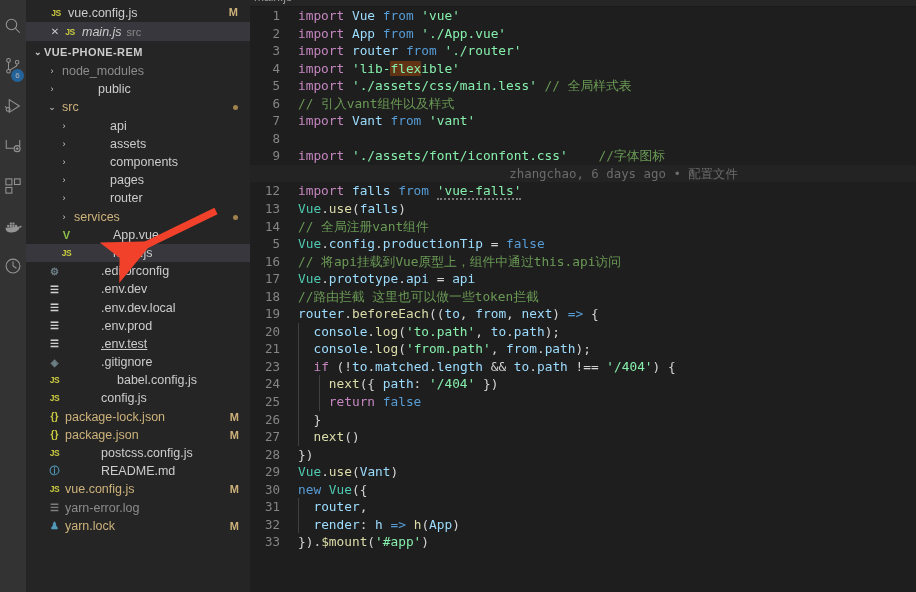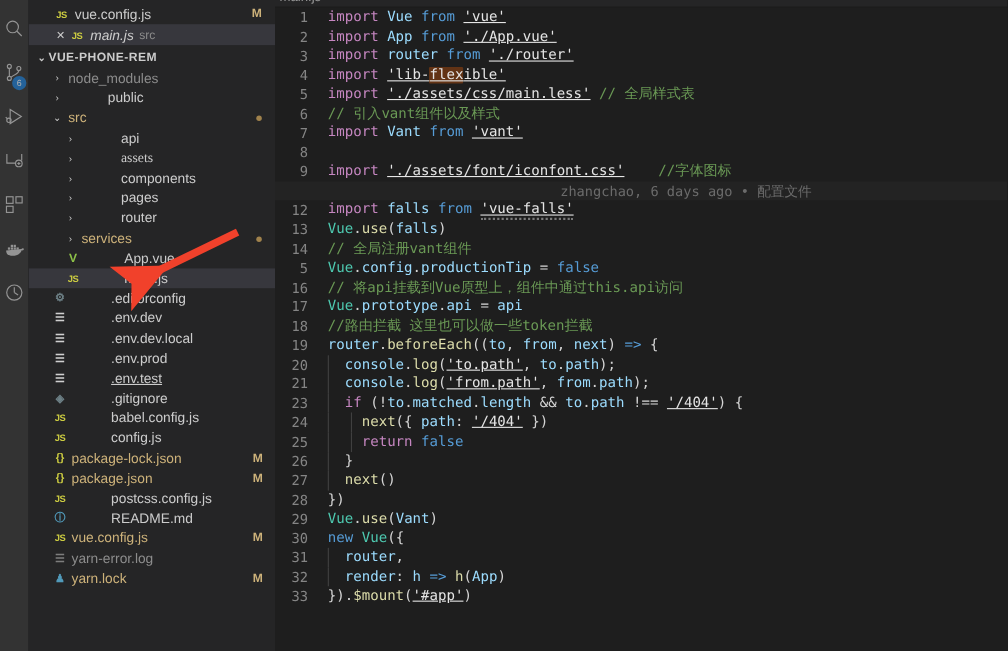--- a/index.html
+++ b/index.html
@@ -158,21 +158,21 @@
   .ctext { position: relative; }
   .guide {
     position: absolute; top: 0; bottom: 0; width: 1px;
     background: #404040;
   }
   
   .k   { color: #c586c0; }   
   .kb  { color: #569cd6; }   
   .id  { color: #9cdcfe; }   
   .fn  { color: #dcdcaa; }   
-  .str { color: #e5e5e5; text-decoration: underline; }   
+  .str { color: #86efac; }   
   .cmt { color: #6a9955; }   
   .cls { color: #4ec9b0; }   
   .op  { color: #d4d4d4; }   
   .arrow-op { color: #569cd6; }
   .hl-find { background: #623315; border-radius: 1px; }
   .squiggle {
     border-bottom: 2px dotted #7a7a7a;
   }
   .blame {
     color: #6b6b6b; font-size: 12.4px;
@@ -293,21 +293,21 @@
           <span class="twisty">⌄</span>
           <span class="label c-mod" style="margin-left: 4px;">src</span>
           <span class="dot-mark"></span>
         </div>
         <div class="row indent-3">
           <span class="twisty">›</span>
           <span class="label c-folder" style="margin-left: 4px;">api</span>
         </div>
         <div class="row indent-3">
           <span class="twisty">›</span>
-          <span class="label c-folder" style="margin-left: 4px; font-family: Liberation Serif, serif;">assets</span>
+          <span class="label c-folder" style="margin-left: 4px;">assets</span>
         </div>
         <div class="row indent-3">
           <span class="twisty">›</span>
           <span class="label c-folder" style="margin-left: 4px;">components</span>
         </div>
         <div class="row indent-3">
           <span class="twisty">›</span>
           <span class="label c-folder" style="margin-left: 4px;">pages</span>
         </div>
         <div class="row indent-3">
@@ -346,21 +346,21 @@
         <div class="row indent-2">
           <span class="fico g-env">☰</span>
           <span class="label c-folder" style="margin-left: 2px; text-decoration: underline;">.env.test</span>
         </div>
         <div class="row indent-2">
           <span class="fico g-git">◈</span>
           <span class="label c-folder" style="margin-left: 2px;">.gitignore</span>
         </div>
         <div class="row indent-2">
           <span class="fico g-js">JS</span>
-          <span class="label c-folder" style="margin-left: 2px;">babel.config.js</span>
+          <span class="label c-folder" style="margin-left: 18px;">babel.config.js</span>
         </div>
         <div class="row indent-2">
           <span class="fico g-js">JS</span>
           <span class="label c-folder" style="margin-left: 2px;">config.js</span>
         </div>
         <div class="row indent-2">
           <span class="fico g-json">{}</span>
           <span class="label c-mod" style="margin-left: 2px;">package-lock.json</span>
           <span class="mmark">M</span>
         </div>

